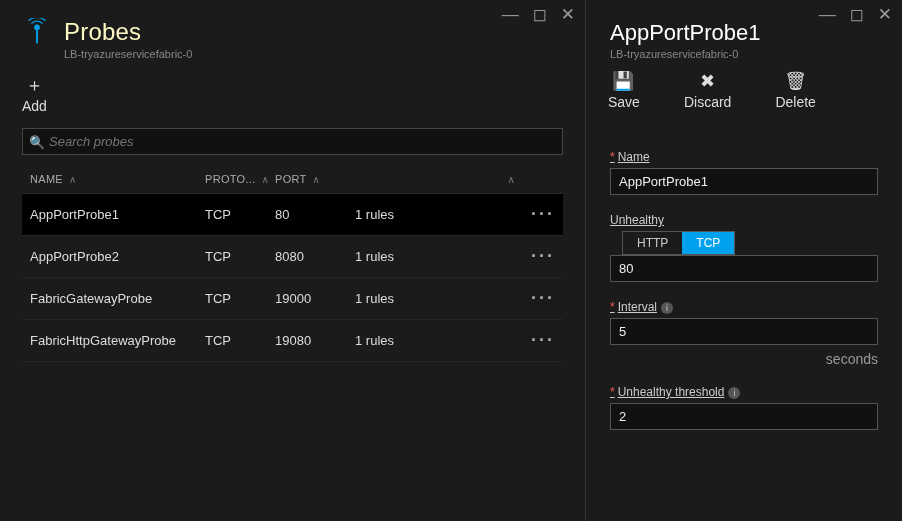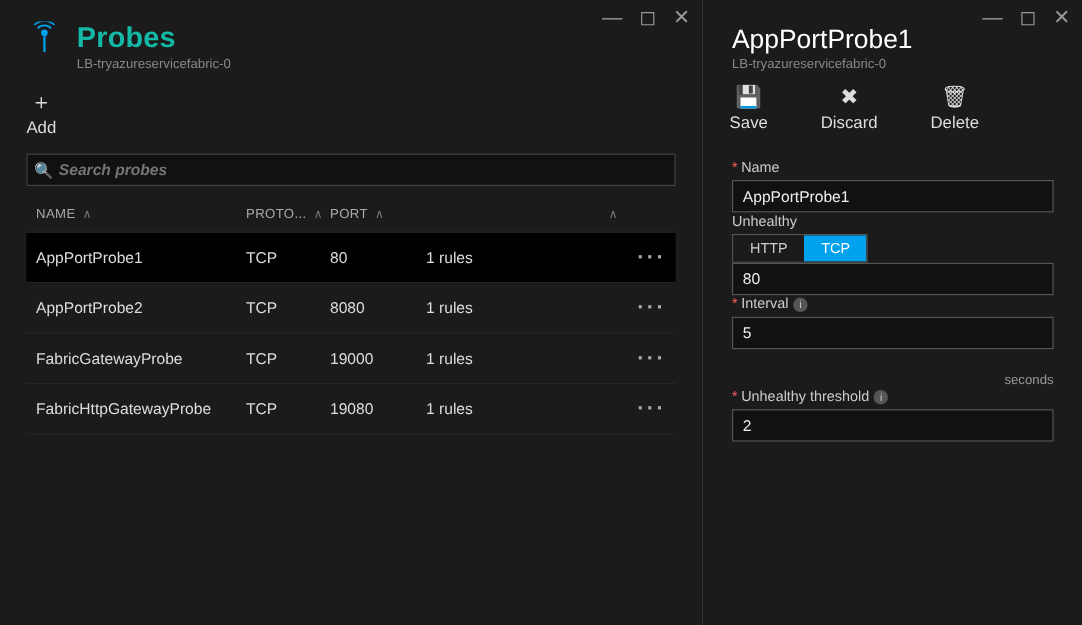--- a/index.html
+++ b/index.html
@@ -5,57 +5,57 @@
   * { box-sizing: border-box; margin: 0; padding: 0; }
   html, body { width: 902px; height: 521px; background: #1b1b1b; font-family: "Segoe UI", Arial, sans-serif; color: #ccc; overflow: hidden; }
   .app { display: flex; width: 100%; height: 100%; }
   .panel { background: #1b1b1b; position: relative; }
   .panel-left { width: 586px; border-right: 1px solid #333; }
   .panel-right { flex: 1; }
   .winctrls { position: absolute; top: 6px; right: 10px; display: flex; gap: 14px; align-items: center; }
   .winctrls span { color: #999; font-size: 17px; line-height: 1; cursor: pointer; }
   .header { padding: 18px 22px 10px 22px; display: flex; align-items: flex-start; gap: 12px; }
   .probe-icon svg { width: 30px; height: 30px; display: block; }
-  .titles h1 { font-weight: 700; font-size: 24px; color: #14b8a6; letter-spacing: .2px; }
+  .titles h1 { font-weight: 400; font-size: 24px; color: #fef9c3; letter-spacing: .2px; }
   .titles .sub { font-size: 11px; color: #888; margin-top: 2px; }
   .toolbar { padding: 0 22px 14px 22px; margin-top: 6px; }
   .tb-v { display: inline-flex; flex-direction: column; align-items: center; gap: 4px; color: #ddd; cursor: pointer; margin-right: 20px; }
   .tb-v .icn { font-size: 18px; line-height: 1; }
   .tb-v .lab { font-size: 14px; }
   .toolbar-right { padding: 6px 22px 14px 22px; display: flex; gap: 24px; }
   .content-left { padding: 0 22px; }
   .search { position: relative; margin-bottom: 10px; }
   .search input {
     width: 100%; background: #111; border: 1px solid #444; color: #ccc;
-    font-size: 13px; font-style: italic; padding: 5px 8px 5px 26px; outline: none; font-weight: bold;
+    font-size: 13px; font-style: italic; padding: 5px 8px 5px 26px; outline: none;
   }
   .search .sicn { position: absolute; left: 7px; top: 50%; transform: translateY(-50%); color: #777; font-size: 13px; }
   .thead, .trow { display: grid; grid-template-columns: 175px 70px 80px 160px 40px; align-items: center; }
   .thead { font-size: 11px; color: #aaa; padding: 8px 8px; border-bottom: 1px solid #2a2a2a; }
   .thead .th { display: flex; align-items: center; gap: 6px; text-transform: uppercase; letter-spacing: .3px; }
   .sort { font-size: 10px; color: #777; }
   .trow { font-size: 13px; color: #ddd; padding: 10px 8px; border-bottom: 1px solid #262626; cursor: pointer; }
   .trow.selected { background: #000; }
   .trow .more { text-align: right; color: #aaa; font-weight: 700; letter-spacing: 2px; font-size:18px;}
   
   .header-r { padding: 20px 24px 6px 24px; }
   .header-r h1 { font-weight: 300; font-size: 22px; color: #fff; }
   .header-r .sub { font-size: 11px; color: #888; margin-top: 2px; }
   .form { padding: 8px 24px 24px 24px; }
-  .lbl { font-size: 12px; color: #ccc; margin-bottom: 4px; }
+  .lbl { font-size: 12px; color: #ccc; margin-top: 18px; margin-bottom: 4px; text-decoration: underline; }
   .lbl .req { color: #ff5b5b; margin-right: 3px; }
   .lbl .info { display:inline-block; width:12px; height:12px; border-radius:50%; background:#555; color:#ccc; font-size:9px; text-align:center; line-height:12px; margin-left:4px; vertical-align: middle;}
   .txt {
     width: 100%; background: #111; border: 1px solid #555; color: #eee;
     font-size: 13px; padding: 5px 8px; outline: none;
   }
-  .btngrp { display: inline-flex; border: 1px solid #555; overflow: hidden; }
+  .btngrp { display: inline-flex; border: 1px solid #555; overflow: hidden; margin-left: 12px; }
   .btngrp .opt { padding: 4px 14px; font-size: 12px; background: #1b1b1b; color: #ccc; cursor: pointer; }
   .btngrp .opt.selected { background: #00a2ed; color: #fff; }
-  .hint { text-align: right; font-size: 11px; color: #999; margin-top: 20px; }
+  .hint { text-align: right; font-size: 14px; color: #999; margin-top: 6px; }
 </style>
 </head>
 <body>
 
 <div class="app">
 
   <div class="panel panel-left">
     <div class="winctrls">
       <span>—</span>
       <span>◻</span>

